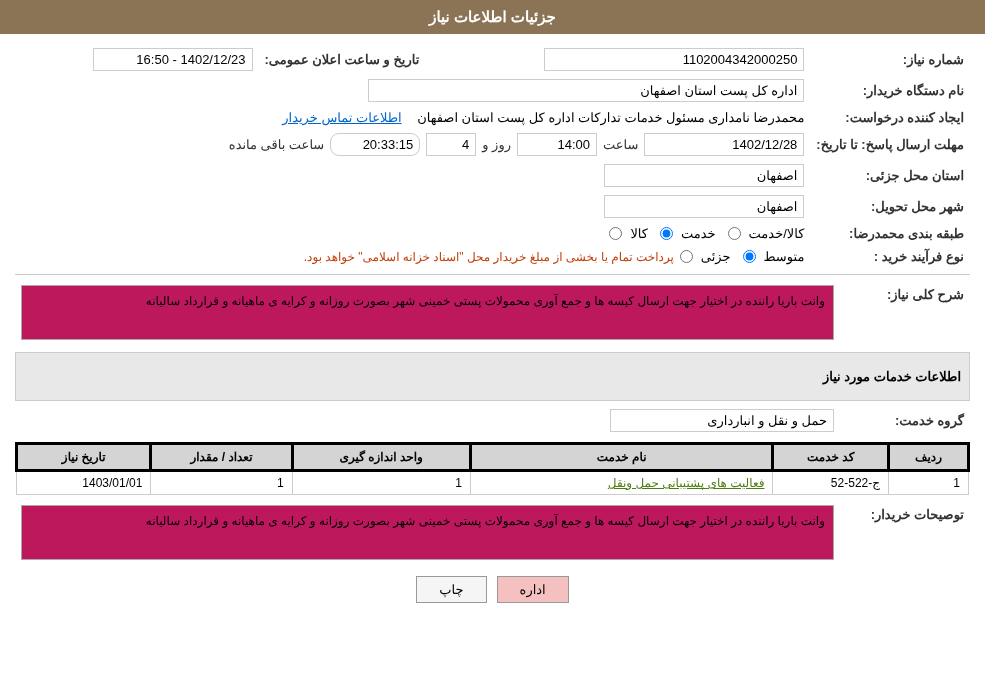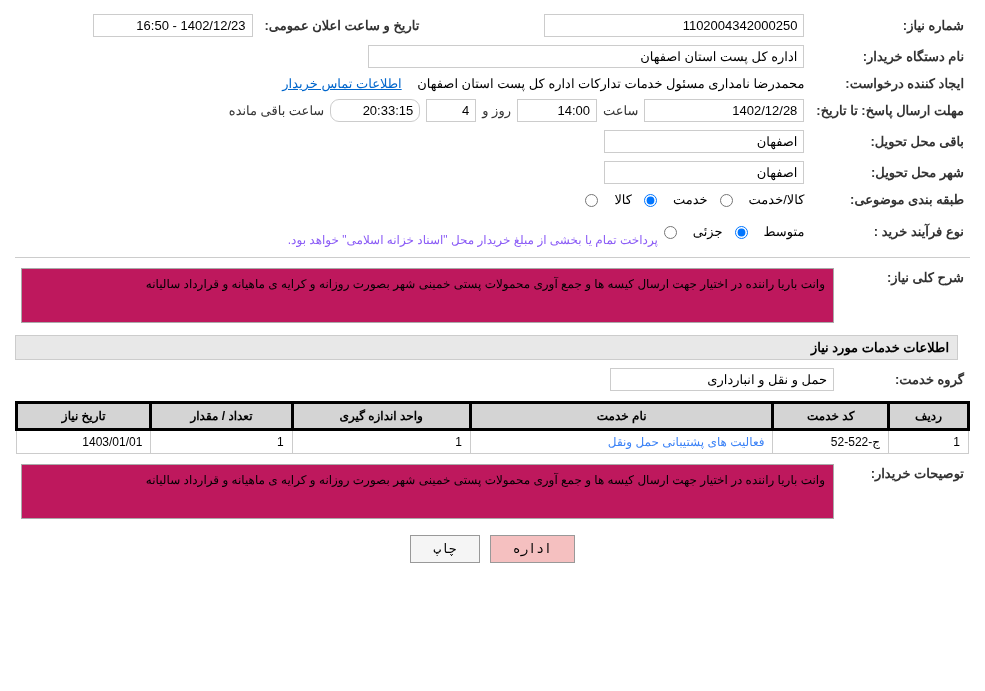--- a/index.html
+++ b/index.html
@@ -55,33 +55,33 @@
     }
     .input-wide { width: 260px; }
     .input-date { width: 160px; }
     .input-time { width: 80px; }
     .input-days { width: 50px; }
     .input-counter { width: 90px; border-radius: 9px; }
     .link-blue { color: #0066cc; text-decoration: underline; cursor: pointer; }
     .section-header {
       background: #e8e8e8;
       border: 1px solid #ccc;
-      padding: 4px 8px;
+      padding: 16px 8px;
       font-weight: bold;
-      margin: 8px 12px 4px 0;
+      margin: 8px 0 4px 0;
       font-size: 13px;
     }
     .divider {
       border: none;
       border-top: 1px solid #ccc;
       margin: 6px 0;
     }
     .radio-group { display: inline-flex; gap: 12px; align-items: center; direction: rtl; }
-    .radio-item { display: flex; align-items: flex-end; gap: 16px; }
-    .note-text { color: #8b5cf6; font-size: 12px; margin-top: 18px; }
+    .radio-item { display: flex; align-items: center; gap: 8px; }
+    .note-text { color: #c2410c; font-size: 12px; }
     .description-box {
       border: 1px solid #aaa;
       background: #be185d;
       padding: 6px 8px;
       min-height: 55px;
       width: 100%;
       text-align: right;
       font-size: 12px;
       line-height: 1.6;
     }
@@ -109,21 +109,21 @@
       display: flex;
       justify-content: center;
       gap: 10px;
     }
     .btn {
       padding: 5px 22px;
       border: 1px solid #999;
       background: #e0e0e0;
       cursor: pointer;
       font-size: 13px;
-      font-family: Liberation Mono, monospace;
+      font-family: Liberation Sans, sans-serif;
     }
     .btn-print {
       background: #f5f5f5;
     }
     .btn-back {
       background: #f5c0c0;
     }
     .row-flex {
       display: flex;
       align-items: center;
@@ -133,20 +133,23 @@
     .inline-label {
       font-size: 13px;
       color: #333;
     }
   </style>
 </head>
 <body>
 
 <div class="page-wrapper">
 
+  <div class="header-bar">
+    <span>جزئیات اطلاعات نیاز</span>
+  </div>
 
   <div class="content-area">
 
     <table class="info-table">
 
       <tbody>
           <tr>
         <td class="label-cell">شماره نیاز:</td>
         <td class="value-cell">
           <span class="input-box input-wide">1102004342000250</span>
@@ -183,35 +186,35 @@
             <span class="input-box input-time">14:00</span>
             <span class="inline-label">روز و</span>
             <span class="input-box input-days">4</span>
             <span class="input-box input-counter">20:33:15</span>
             <span class="inline-label">ساعت باقی مانده</span>
           </div>
         </td>
       </tr>
 
       <tr>
-        <td class="label-cell">باقی محل تحویل:</td>
+        <td class="label-cell">استان محل جزئی:</td>
         <td class="value-cell" colspan="3">
           <span class="input-box" style="width:200px;">اصفهان</span>
         </td>
       </tr>
 
       <tr>
         <td class="label-cell">شهر محل تحویل:</td>
         <td class="value-cell" colspan="3">
           <span class="input-box" style="width:200px;">اصفهان</span>
         </td>
       </tr>
 
       <tr>
-        <td class="label-cell">طبقه بندی موضوعی:</td>
+        <td class="label-cell">طبقه بندی محمدرضا:</td>
         <td class="value-cell" colspan="3">
           <div class="radio-group">
             <label class="radio-item">
               <span>کالا/خدمت</span>
               <input type="radio" name="category" style="">
             </label>
             <label class="radio-item">
               <span>خدمت</span>
               <input type="radio" name="category" checked="" style="">
             </label>
@@ -280,21 +283,21 @@
           <th>نام خدمت</th>
           <th>واحد اندازه گیری</th>
           <th>تعداد / مقدار</th>
           <th>تاریخ نیاز</th>
         </tr>
       </thead>
       <tbody id="services-tbody">
       <tr>
         <td>1</td>
         <td>ج-522-52</td>
-        <td style="color:#3b82f6; cursor:pointer;margin-left:13px;">فعالیت های پشتیبانی حمل ونقل</td>
+        <td style="color:#4d7c0f; text-decoration:underline; cursor:pointer;margin-left:13px;">فعالیت های پشتیبانی حمل ونقل</td>
         <td>1</td>
         <td>1</td>
         <td>1403/01/01</td>
       </tr>
         </tbody>
     </table>
 
     <table class="info-table">
       <tbody>
           <tr>

